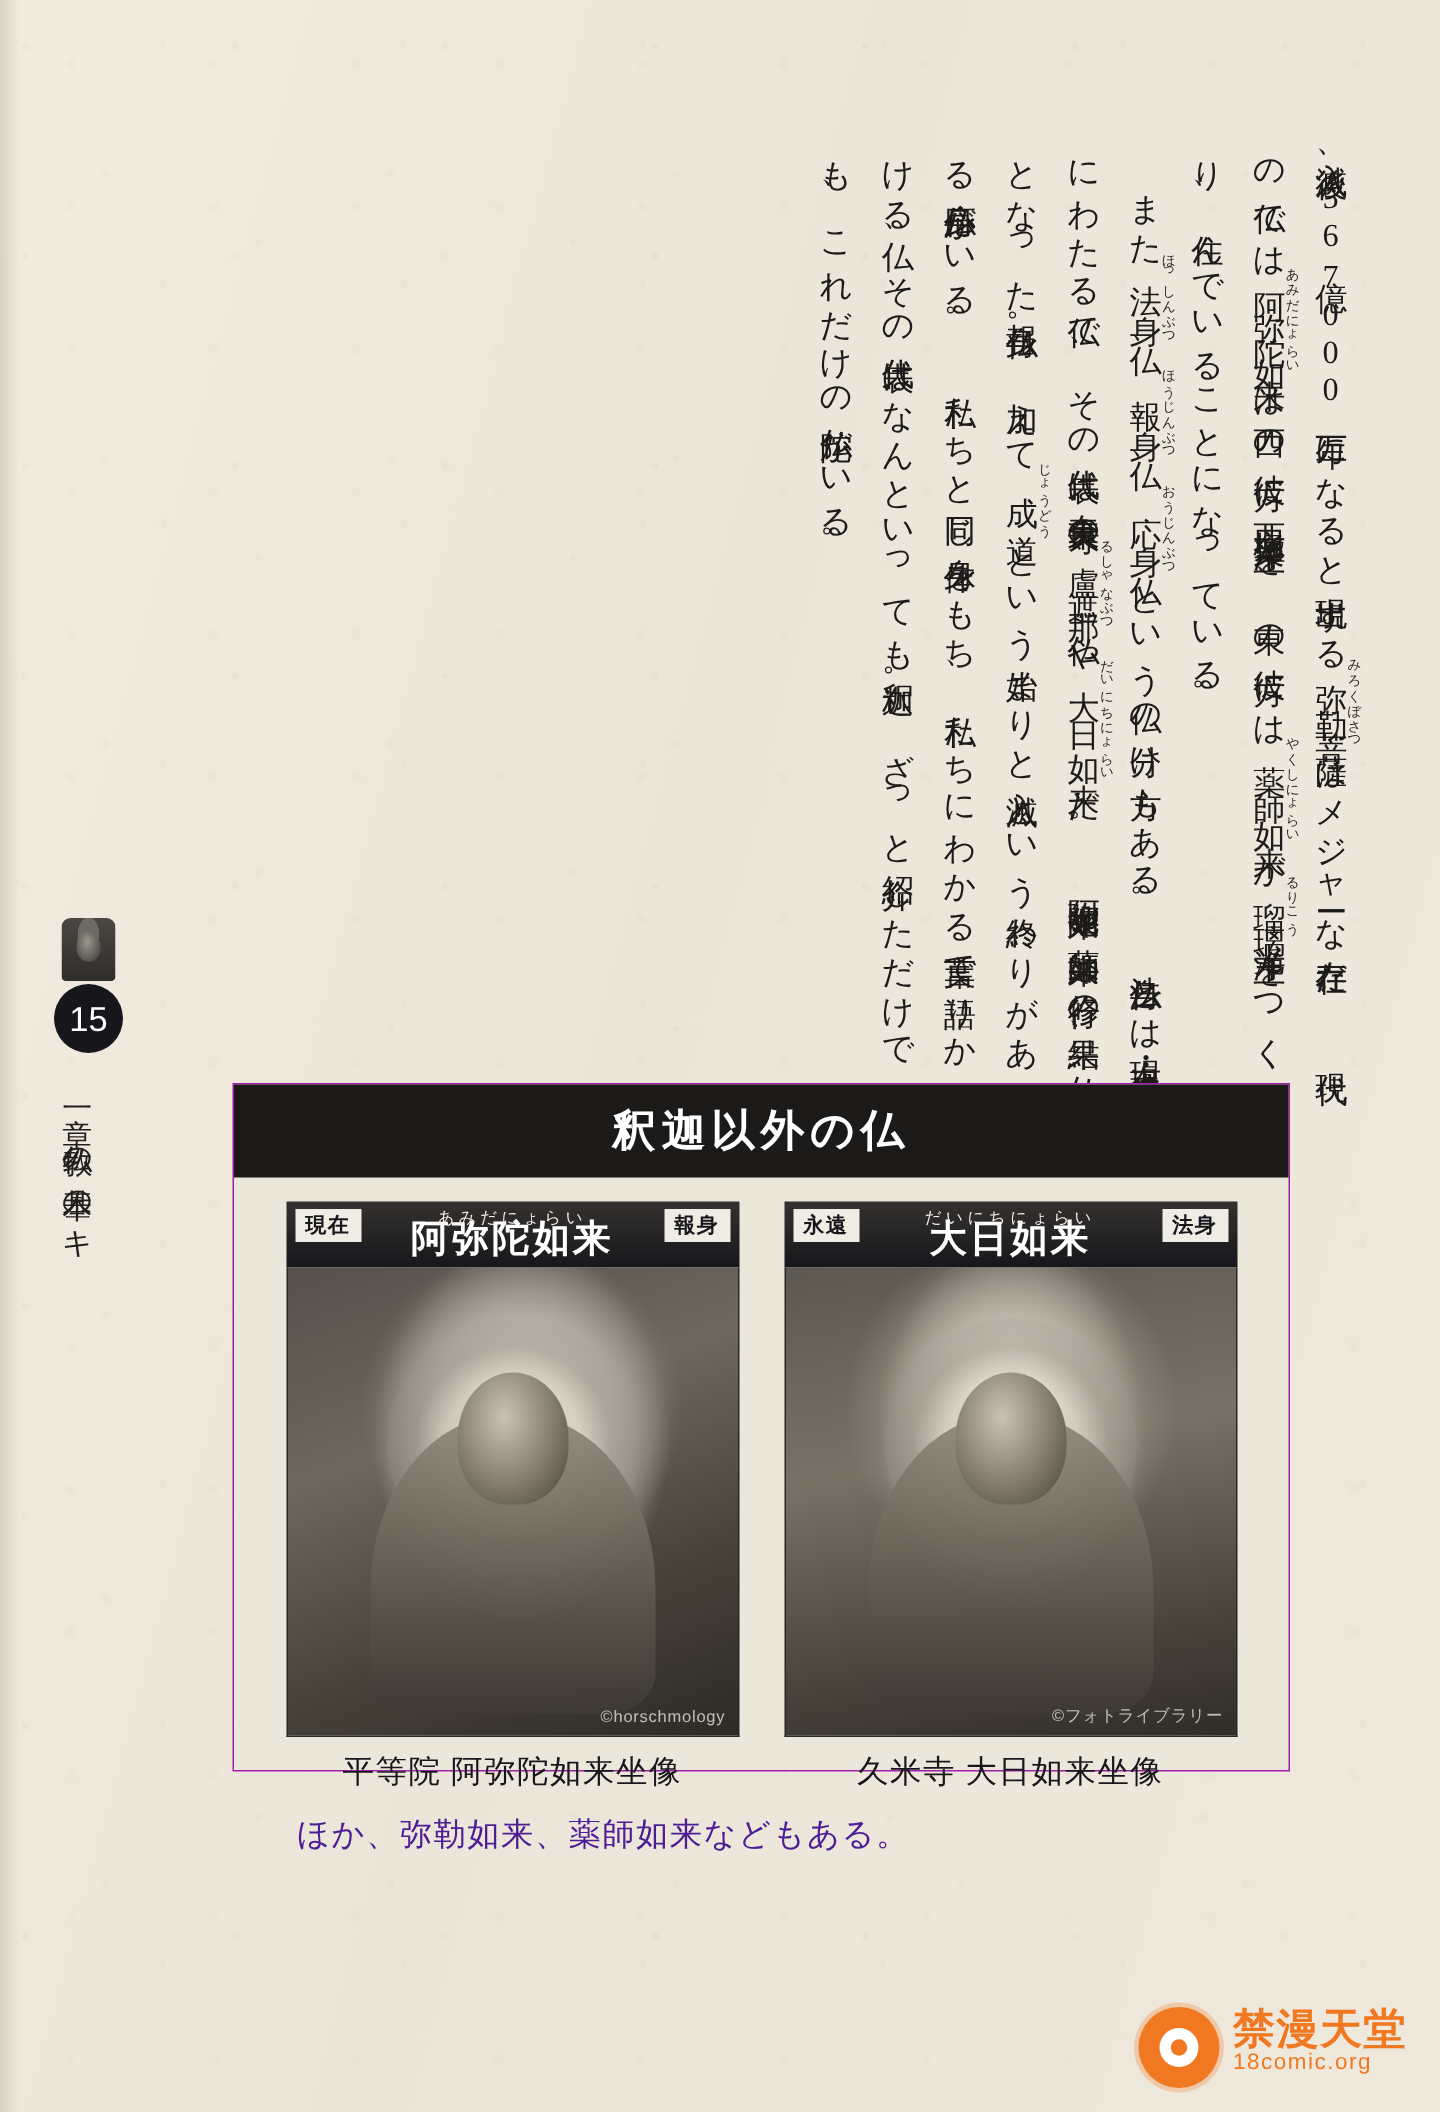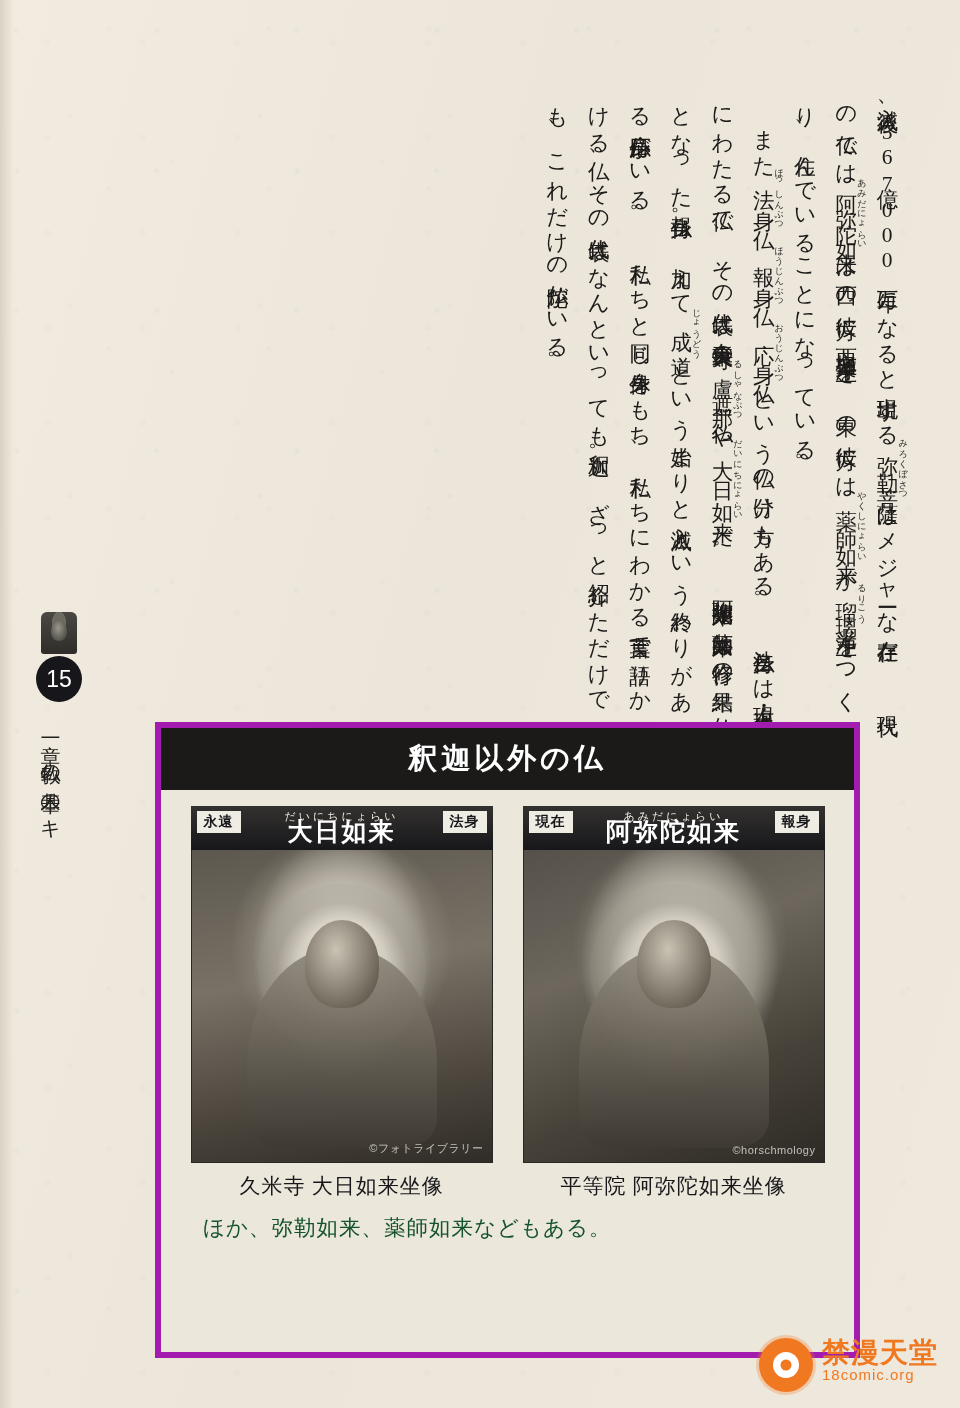--- a/index.html
+++ b/index.html
@@ -112,23 +112,23 @@
     font-family: "Liberation Serif", serif;
   }
   .chapter-label .chapter-no { margin-bottom: 16px; display: inline-block; }
 
   
   .figure-box {
     position: absolute;
     left: 155px;
     top: 722px;
     width: 705px;
-    height: 636px;
+    height: 459px;
     background: #ece7db;
-    border: 6px solid #a21caf;
+    border: 1px solid #a21caf;
     box-sizing: border-box;
   }
   .figure-title-bar {
     height: 62px;
     background: #1b1a18;
     color: #ffffff;
     display: flex;
     align-items: center;
     justify-content: center;
     font-size: 29px;
@@ -248,21 +248,21 @@
     color: #17161a;
     margin-top: 9px;
     letter-spacing: 1px;
     font-family: "Liberation Serif", serif;
   }
   .figure-footnote {
     margin-top: 13px;
     padding-left: 42px;
     font-size: 21.5px;
     letter-spacing: 1px;
-    color: #14532d;
+    color: #4c1d95;
   }
 
   
   .watermark {
     position: absolute;
     right: 22px;
     bottom: 16px;
     display: flex;
     gap: 9px;
   }
@@ -321,53 +321,53 @@
 </div>
 
 <div class="chapter-label">
   <span class="chapter-no">一章</span><span>仏教の基本のキ</span>
 </div>
 
 <div class="figure-box">
   <div class="figure-title-bar">釈迦以外の仏</div>
 
   <div class="cards">
+
+    <div class="card">
+      <div class="card-head">
+        <span class="tag tag-left">現在</span>
+        <span class="tag tag-right">報身</span>
+        <span class="card-ruby">あみだにょらい</span>
+        <span class="card-name">阿弥陀如来</span>
+      </div>
+      <div class="photo photo-a">
+        <div class="halo"></div>
+        <div class="buddha-body"></div>
+        <div class="buddha-head"></div>
+        <span class="photo-credit">©horschmology</span>
+      </div>
+      <div class="caption">平等院 阿弥陀如来坐像</div>
+    </div>
 
     <div class="card">
       <div class="card-head">
         <span class="tag tag-left">永遠</span>
         <span class="tag tag-right">法身</span>
         <span class="card-ruby">だいにちにょらい</span>
         <span class="card-name">大日如来</span>
       </div>
       <div class="photo photo-b">
         <div class="halo"></div>
         <div class="buddha-body"></div>
         <div class="buddha-head"></div>
         <span class="photo-credit">©フォトライブラリー</span>
       </div>
       <div class="caption">久米寺 大日如来坐像</div>
     </div>
 
-    <div class="card">
-      <div class="card-head">
-        <span class="tag tag-left">現在</span>
-        <span class="tag tag-right">報身</span>
-        <span class="card-ruby">あみだにょらい</span>
-        <span class="card-name">阿弥陀如来</span>
-      </div>
-      <div class="photo photo-a">
-        <div class="halo"></div>
-        <div class="buddha-body"></div>
-        <div class="buddha-head"></div>
-        <span class="photo-credit">©horschmology</span>
-      </div>
-      <div class="caption">平等院 阿弥陀如来坐像</div>
-    </div>
-
   </div>
 
   <div class="figure-footnote">ほか、弥勒如来、薬師如来などもある。</div>
 </div>
 
 <div class="watermark">
   <div class="wm-circle"></div>
   <div class="wm-text">
     <div class="wm-main">禁漫天堂</div>
     <div class="wm-sub">18comic.org</div>

